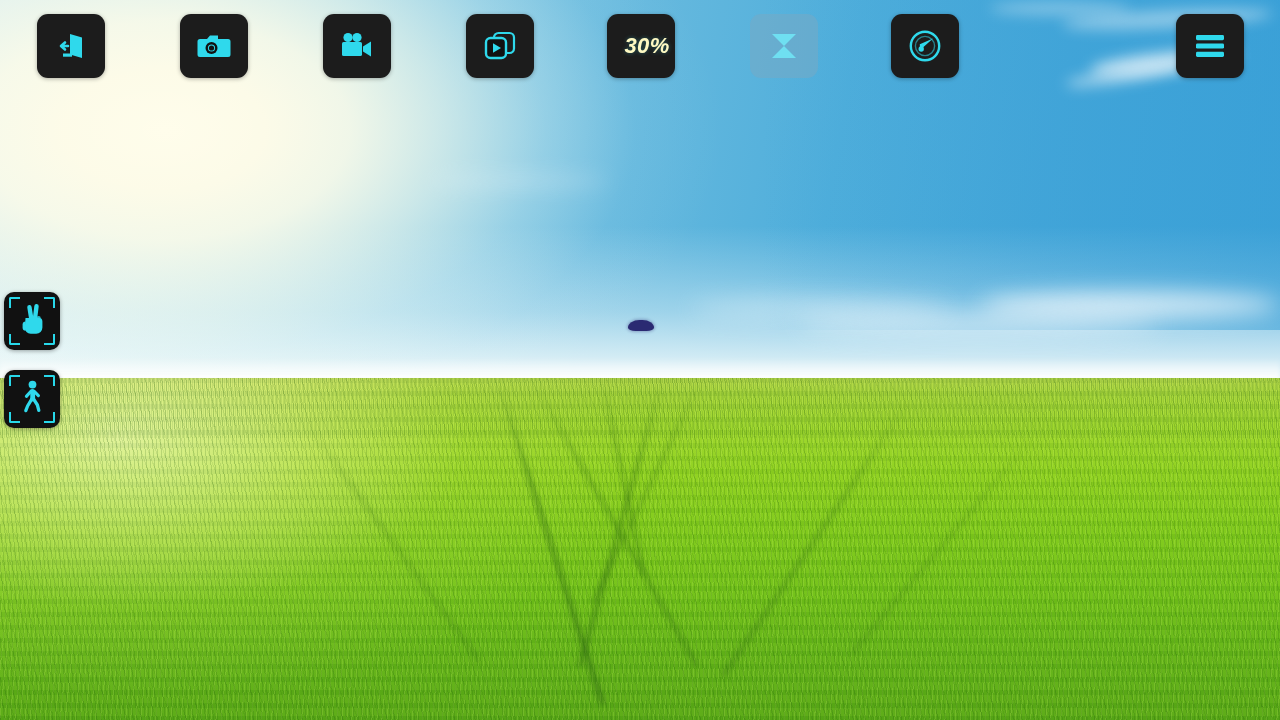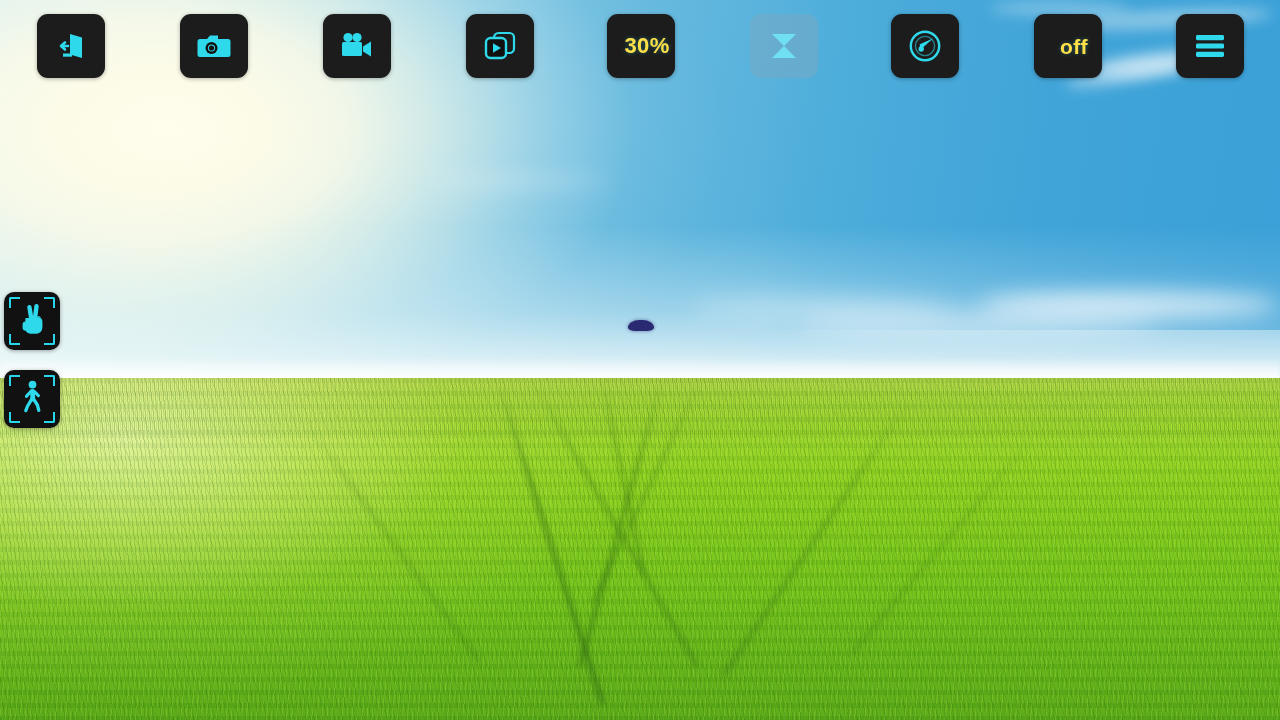--- a/index.html
+++ b/index.html
@@ -165,21 +165,22 @@
     cursor:pointer;
     user-select:none;
   }
   .btn.disabled {
     background:rgba(118,170,196,0.55);
     box-shadow:none;
   }
   .btn svg { display:block; }
 
   .btn-label {
-    color:#fde047;
+    color:#fef9c3;
+    font-style:italic;
     font-weight:bold;
     font-size:22px;
     letter-spacing:0.4px;
     line-height:1;
     text-shadow:0 0 4px rgba(65,228,242,0.35);
     margin-left:12px;
   }
   .btn-label.small { font-size:21px; }
 
   
@@ -299,23 +300,20 @@
       <span>
         <svg width="36" height="36" viewBox="0 0 36 36">
           <circle cx="18" cy="18" r="14.2" fill="none" stroke="#2fd9ec" stroke-width="2.4"></circle>
           <circle cx="18" cy="18" r="9.6" fill="none" stroke="#2fd9ec" stroke-width="1.4" opacity=".55"></circle>
           <path d="M26 10.5 L16.5 19 L13 22.5 L12.8 16.2 Z" fill="#2fd9ec"></path>
           <circle cx="14.2" cy="21" r="2.7" fill="#2fd9ec"></circle>
         </svg>
       </span>
     </div>
 
-    <div class="btn" style="left:1034px; top:14px;">
-      <span class="btn-label small">off</span>
-    </div>
 
     <div class="btn" style="left:1176px; top:14px;">
       <span>
         <svg width="34" height="28" viewBox="0 0 34 28">
           <rect x="3" y="3" width="28" height="5.2" rx="1.4" fill="#2fd9ec"></rect>
           <rect x="3" y="11.4" width="28" height="5.2" rx="1.4" fill="#2fd9ec"></rect>
           <rect x="3" y="19.8" width="28" height="5.2" rx="1.4" fill="#2fd9ec"></rect>
         </svg>
       </span>
     </div>

